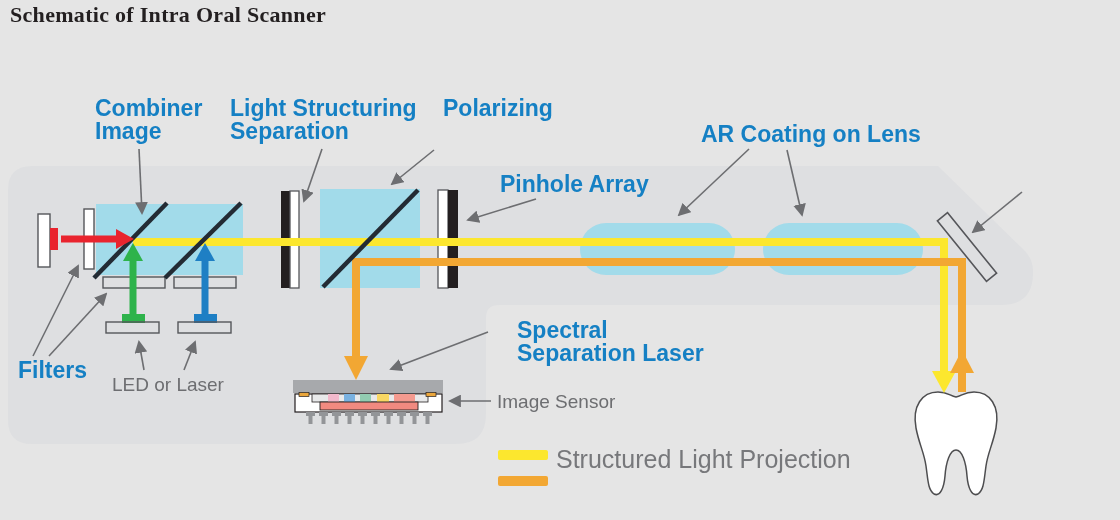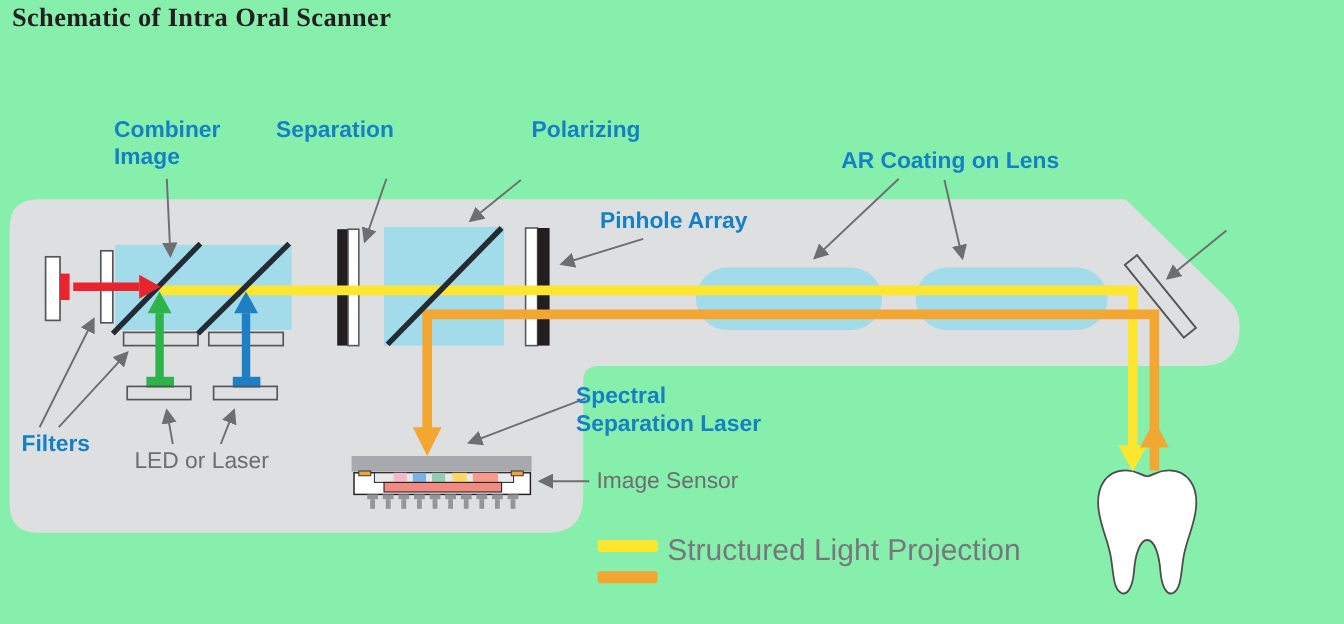--- a/index.html
+++ b/index.html
@@ -1,21 +1,21 @@
 <!DOCTYPE html>
 <html style="--body-gray: #dedfe1; --optic-cyan: #a2dbea; --dark-diagonal: #232b34; --beam-yellow: #fce72e; --beam-orange: #f2a733; --laser-red: #e9242e; --led-green: #2eb34b; --led-blue: #1e7fc4; --label-blue: #1580c4; --text-gray: #6d6e71; --pointer-gray: #6d6e71; --outline: #55565a; --bar-black: #231f20; --sensor-cover: #a7a9ac; --pin-gray: #939598; --die-salmon: #f18a80; --pad-orange: #eaa63c; --pixel-pink: #f2b9cc; --pixel-blue: #79b1e0; --pixel-teal: #92ccb1; --pixel-yellow: #f8d763; --pixel-salmon: #f49a8f; --filter-strip: #e8e9ea;"><head>
 <meta charset="utf-8">
 <style>
   html,body{margin:0;padding:0;background:#fff;}
-  #stage{position:relative;width:1120px;height:520px;background:#86efac;overflow:hidden;
+  #stage{position:relative;width:1120px;height:520px;background:#e5e5e5;overflow:hidden;
          font-family:"Liberation Sans",sans-serif;}
   #diagram-svg{position:absolute;left:0;top:0;}
   .title{position:absolute;left:10px;top:2px;font-family:"Liberation Serif",serif;
          font-weight:bold;font-size:22px;color:#231f20;letter-spacing:.3px;}
-  .callout{position:absolute;font-weight:bold;font-size:19px;line-height:23px;
+  .callout{position:absolute;font-weight:bold;font-size:23px;line-height:23px;
            color:var(--label-blue);white-space:nowrap;}
   .callout span{display:block;}
   .graytext{position:absolute;font-size:19px;color:var(--text-gray);white-space:nowrap;}
   .legendtext{position:absolute;font-size:25px;color:#77787b;white-space:nowrap;}
 </style>
 </head>
 <body>
 
 <div id="stage">
 
@@ -149,33 +149,34 @@
   </svg>
 
   <div class="title">Schematic of Intra Oral Scanner</div>
 
   <div class="callout" style="left:95px;top:97px">
     <span>Combiner</span>
     <span>Image</span>
   </div>
 
   <div class="callout" style="left:230px;top:97px">
+    <span>Light Structuring</span>
     <span>Separation</span>
   </div>
 
   <div class="callout" style="left:443px;top:97px">
     <span>Polarizing</span>
   </div>
 
   <div class="callout" style="left:500px;top:173px">Pinhole Array</div>
 
   <div class="callout" style="left:701px;top:123px">AR Coating on Lens</div>
 
 
-  <div class="callout" style="left:480px;top:319px">
+  <div class="callout" style="left:517px;top:319px">
     <span>Spectral</span>
     <span>Separation Laser</span>
   </div>
 
   <div class="callout" style="left:18px;top:359px">Filters</div>
 
   <div class="graytext" style="left:112px;top:374px">LED or Laser</div>
 
   <div class="graytext" style="left:497px;top:391px">Image Sensor</div>
 

